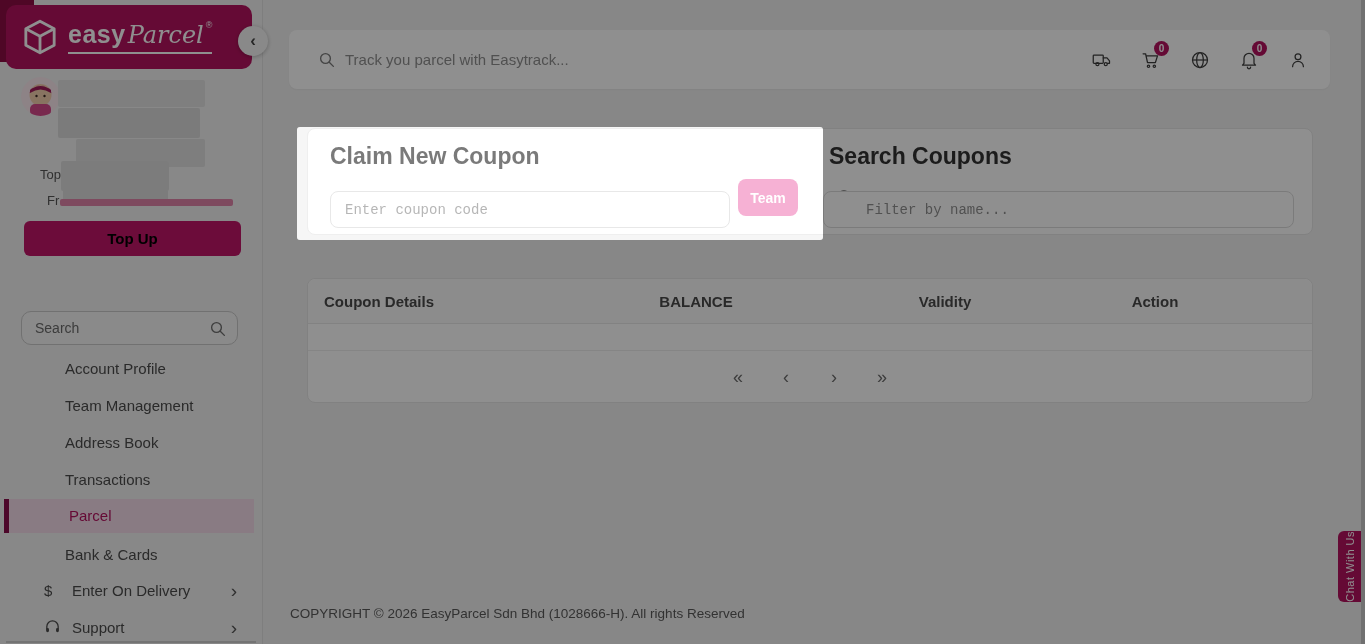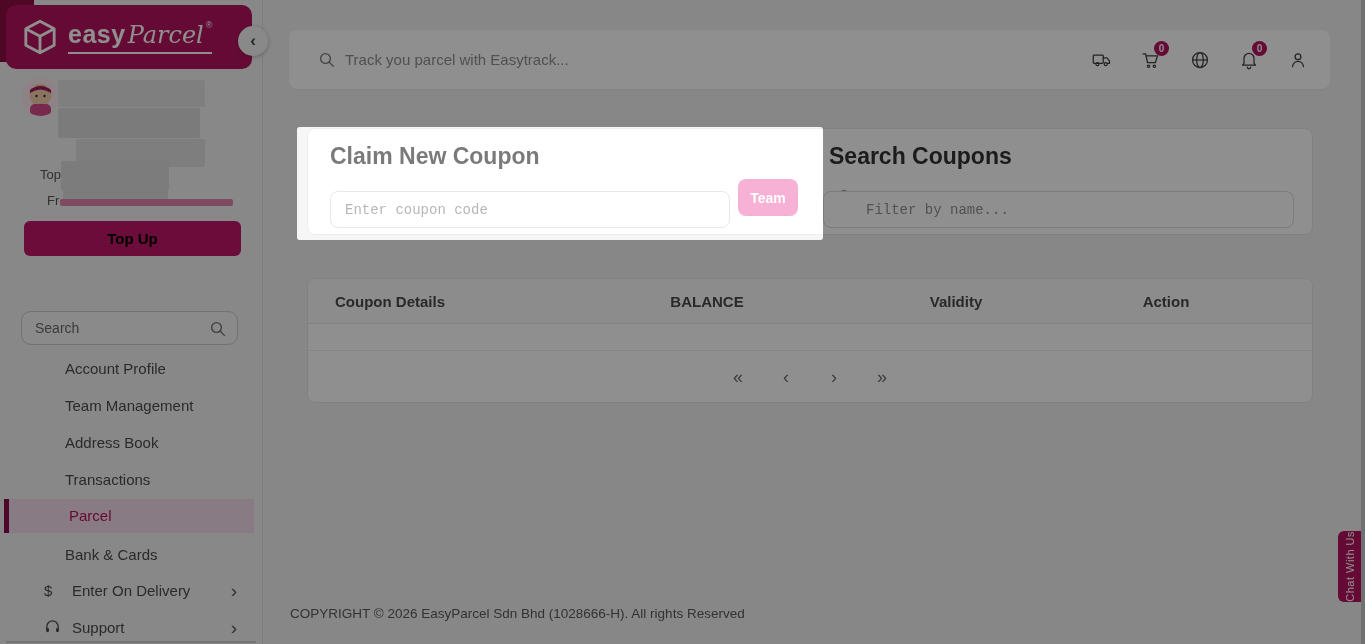--- a/index.html
+++ b/index.html
@@ -69,21 +69,21 @@
   .text-input { position:absolute; top:50px; height:37px; border:1px solid #dcdcdc; border-radius:8px; background:#fff; font-size:14px; color:#444; font-family:Liberation Mono, monospace; outline:none;margin-top:12px; }
   .text-input::placeholder { color:#909090; }
   .claim-input { left:22px; width:400px; padding:0 14px; }
   .claim-btn { position:absolute; left:430px; top:50px; width:60px; height:37px; border:none; border-radius:8px; background:#f287bd; color:#fff; font-size:14px; font-weight:600; font-family:inherit; cursor:pointer; }
   .sc-input-wrap { position:absolute; left:515px; top:50px; width:471px; height:37px; }
   .sc-input-wrap .mag { position:absolute; left:13px; top:9px; width:19px; height:19px; }
   .sc-input { left:0; width:471px; padding:0 14px 0 42px; }
 
   .table-card { position:absolute; left:44px; top:278px; width:1006px; height:125px; background:#fff; border:1px solid #e6e6e6; border-radius:8px; }
   .thead { position:absolute; left:0; top:0; width:100%; height:45px; background:#fafafa; border-bottom:1px solid #e8e8e8; border-radius:8px 8px 0 0; }
-  .th { position:absolute; top:0; line-height:45px; font-size:15px; font-weight:bold; color:#4a4a4a; white-space:nowrap;margin-left:11px; }
+  .th { position:absolute; top:0; line-height:45px; font-size:15px; font-weight:bold; color:#4a4a4a; white-space:nowrap; }
   .th-1 { left:16px; }
   .th-2 { left:388px; transform:translateX(-50%); }
   .th-3 { left:637px; transform:translateX(-50%); }
   .th-4 { left:847px; transform:translateX(-50%); }
   .empty-row { position:absolute; left:0; top:45px; width:100%; height:27px; border-bottom:1px solid #eeeeee; }
   .pagination { position:absolute; left:0; top:72px; width:100%; height:53px; display:flex; align-items:center; justify-content:center; gap:30px; }
   .pg-btn { border:none; background:transparent; font-size:18px; color:#6d6d6d; cursor:pointer; font-family:inherit; width:18px; }
 
   .footer { position:absolute; left:27px; top:606px; font-size:13.5px; color:#5a5a5a; }
 

